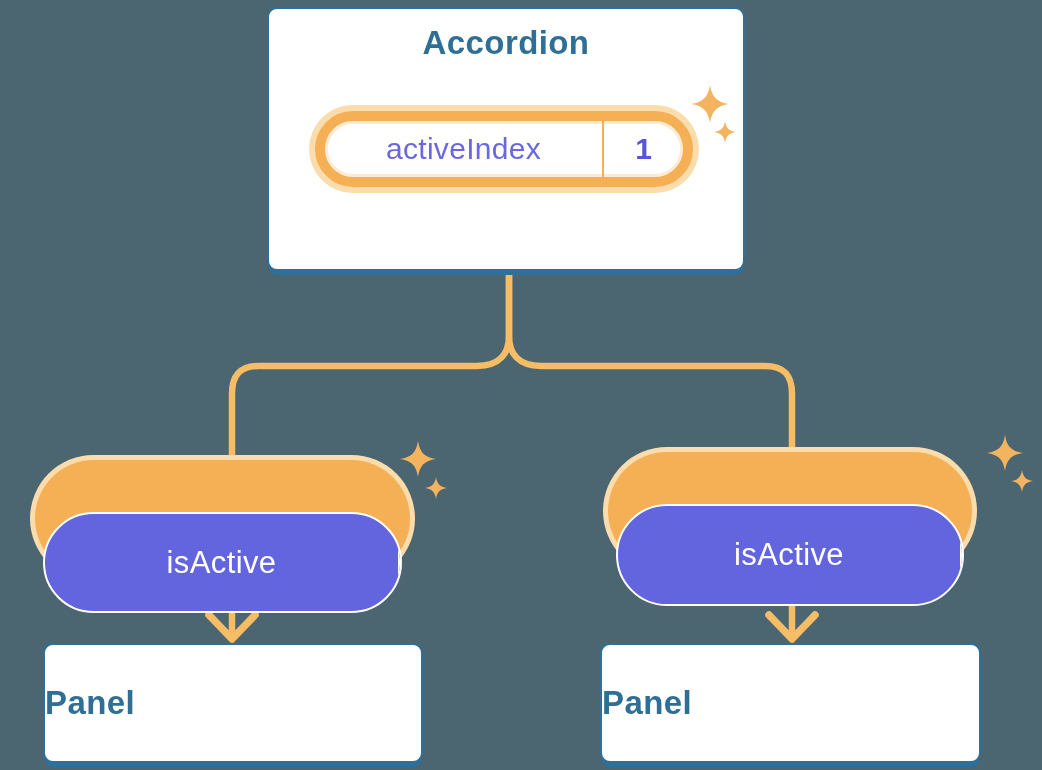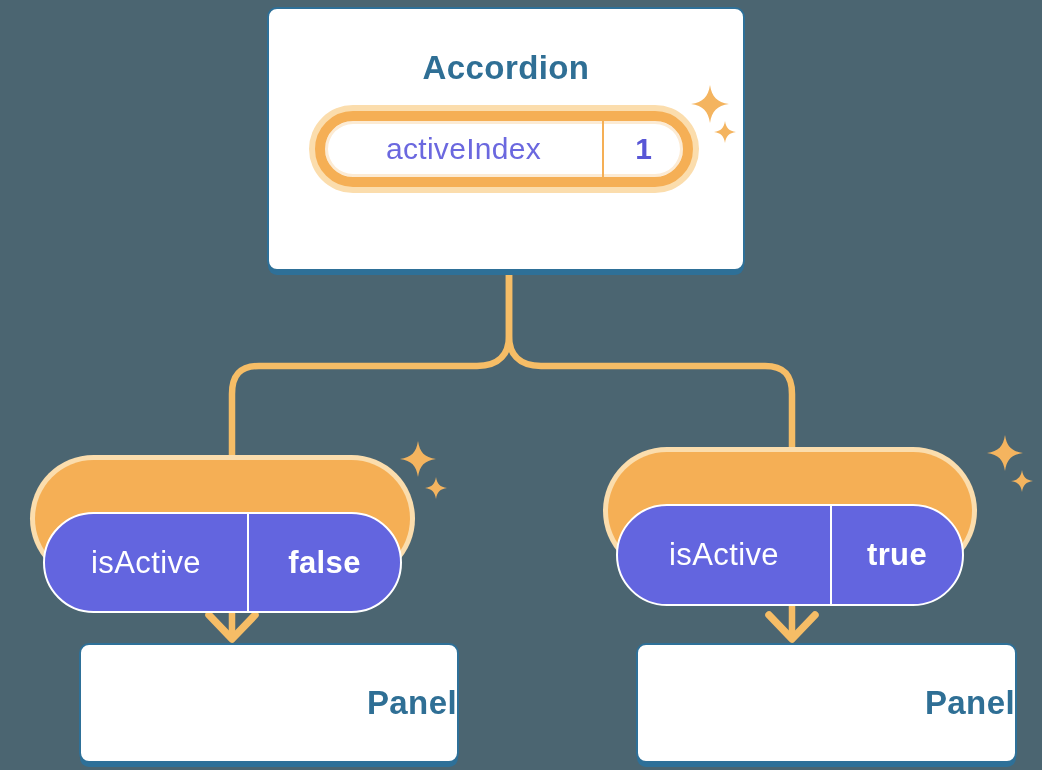--- a/index.html
+++ b/index.html
@@ -36,21 +36,21 @@
   .card {
     position: absolute;
     background: #ffffff;
     border: 2.5px solid var(--blue);
     border-radius: 10px;
     box-shadow: 0 5px 0 -1px var(--blue);
   }
   .accordion-card { left: 267px; top: 7px; width: 478px; height: 264px; }
   .card-title {
     text-align: center;
-    margin-top: 40px;
+    margin-top: 15px;
     font-size: 33px;
     font-weight: 600;
     letter-spacing: 0.4px;
     color: var(--blue-text);
   }
   
   .state-glow {
     position: absolute;
     left: 40px; top: 96px;
     width: 390px; height: 88px;
@@ -120,21 +120,21 @@
     display: flex; align-items: center; justify-content: center;
     font-size: 31px;
     font-weight: 700;
     color: #ffffff;
     letter-spacing: 0.4px;
   }
   .prop-value-cell.left { width: 151px; }
   .prop-value-cell.right { width: 130px; }
   
   .panel-card {
-    display: flex; align-items: center; justify-content: flex-end; margin-left: 36px;
+    display: flex; align-items: center; justify-content: flex-start;
   }
   .panel-card.left { left: 43px; top: 643px; width: 380px; height: 120px; }
   .panel-card.right { left: 600px; top: 643px; width: 381px; height: 120px; }
   .panel-title {
     font-size: 33px;
     font-weight: 600;
     letter-spacing: 0.4px;
     color: var(--blue-text);
   }
   
@@ -172,31 +172,29 @@
         <div class="state-value-cell">1</div>
       </div>
     </div>
   </div>
 
   <div class="prop-glow left">
     <div class="prop-ring">
       <div class="prop-pill">
         <div class="prop-name-cell">isActive</div>
         <div class="prop-divider"></div>
-        <div class="prop-value-cell left">false</div>
       </div>
     </div>
   </div>
 
   <div class="prop-glow right">
     <div class="prop-ring">
       <div class="prop-pill">
         <div class="prop-name-cell">isActive</div>
         <div class="prop-divider"></div>
-        <div class="prop-value-cell right">true</div>
       </div>
     </div>
   </div>
 
   <div class="card panel-card left">
     <div class="panel-title">Panel</div>
   </div>
   <div class="card panel-card right">
     <div class="panel-title">Panel</div>
   </div>

